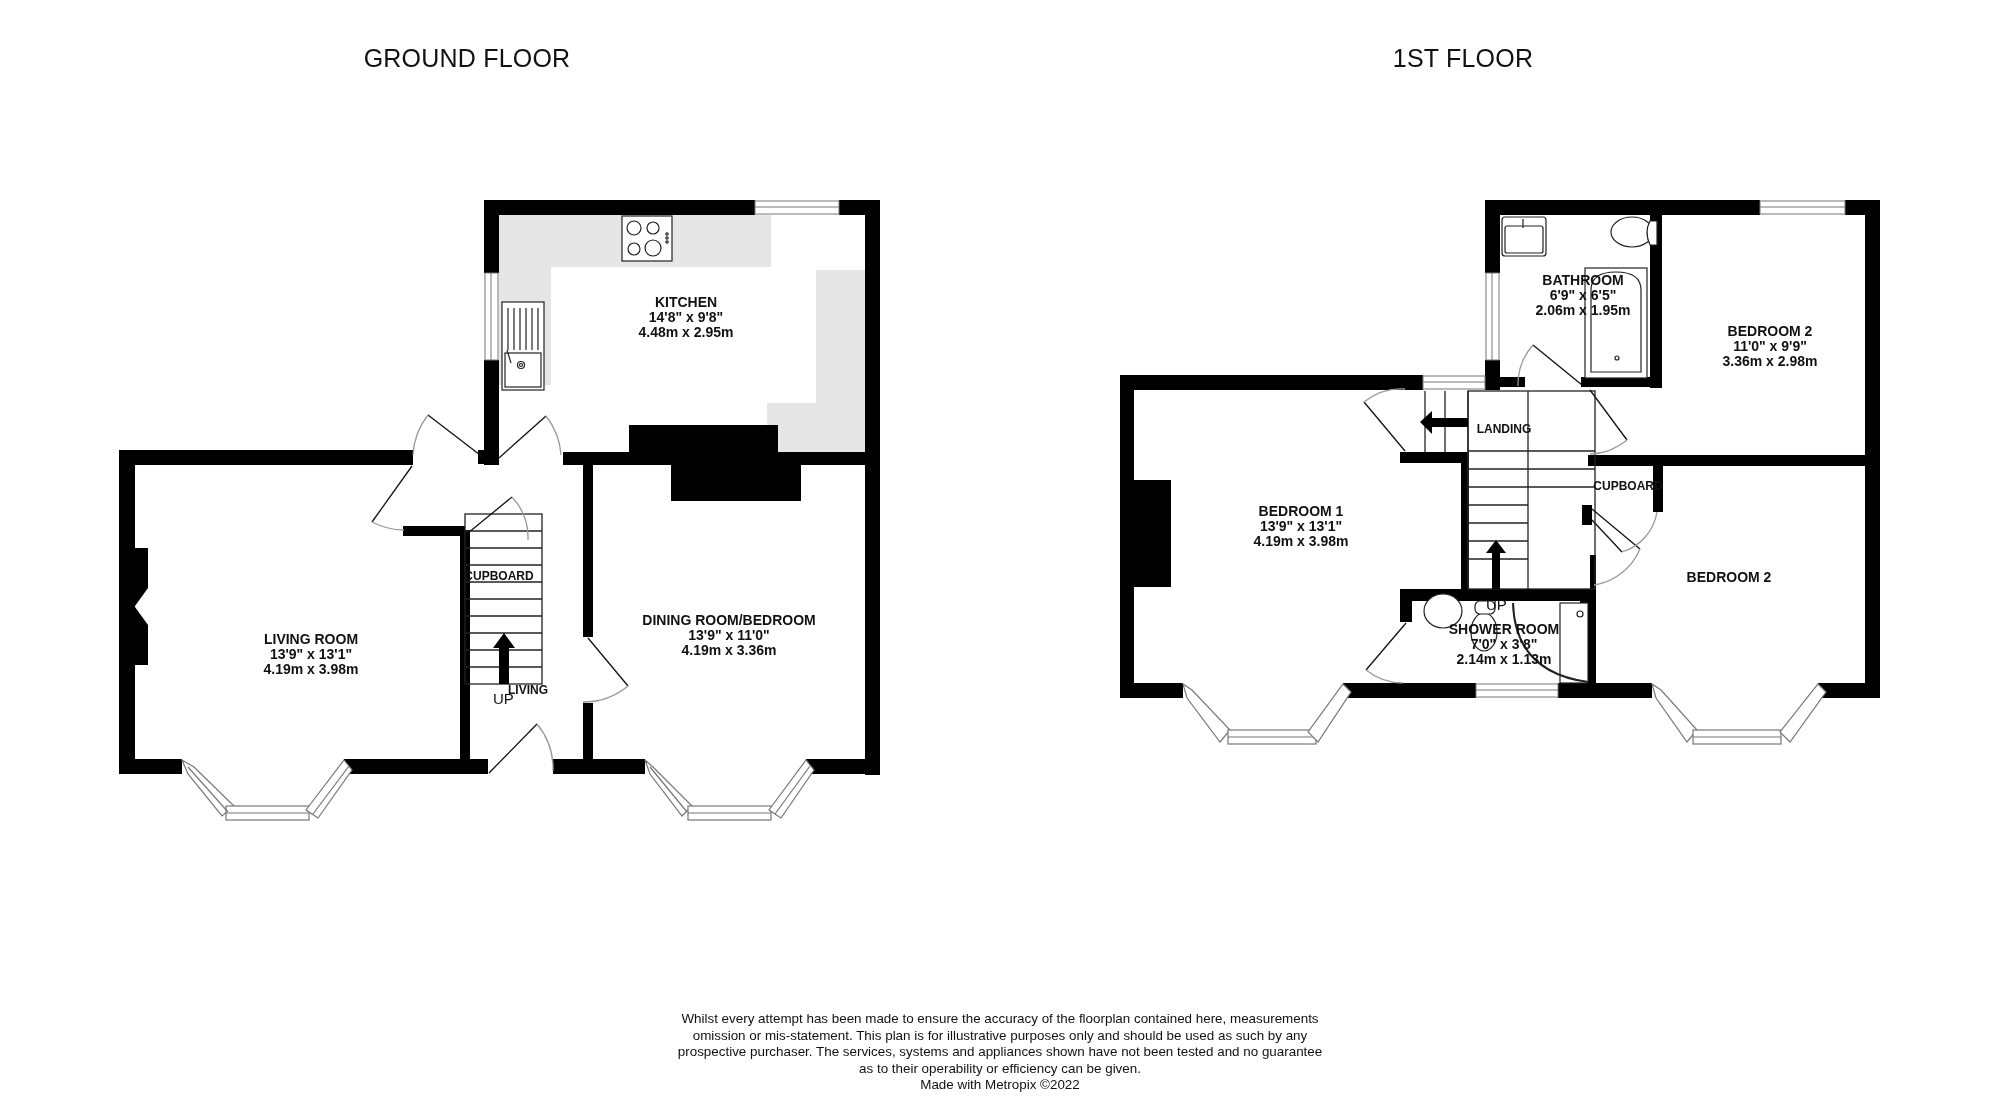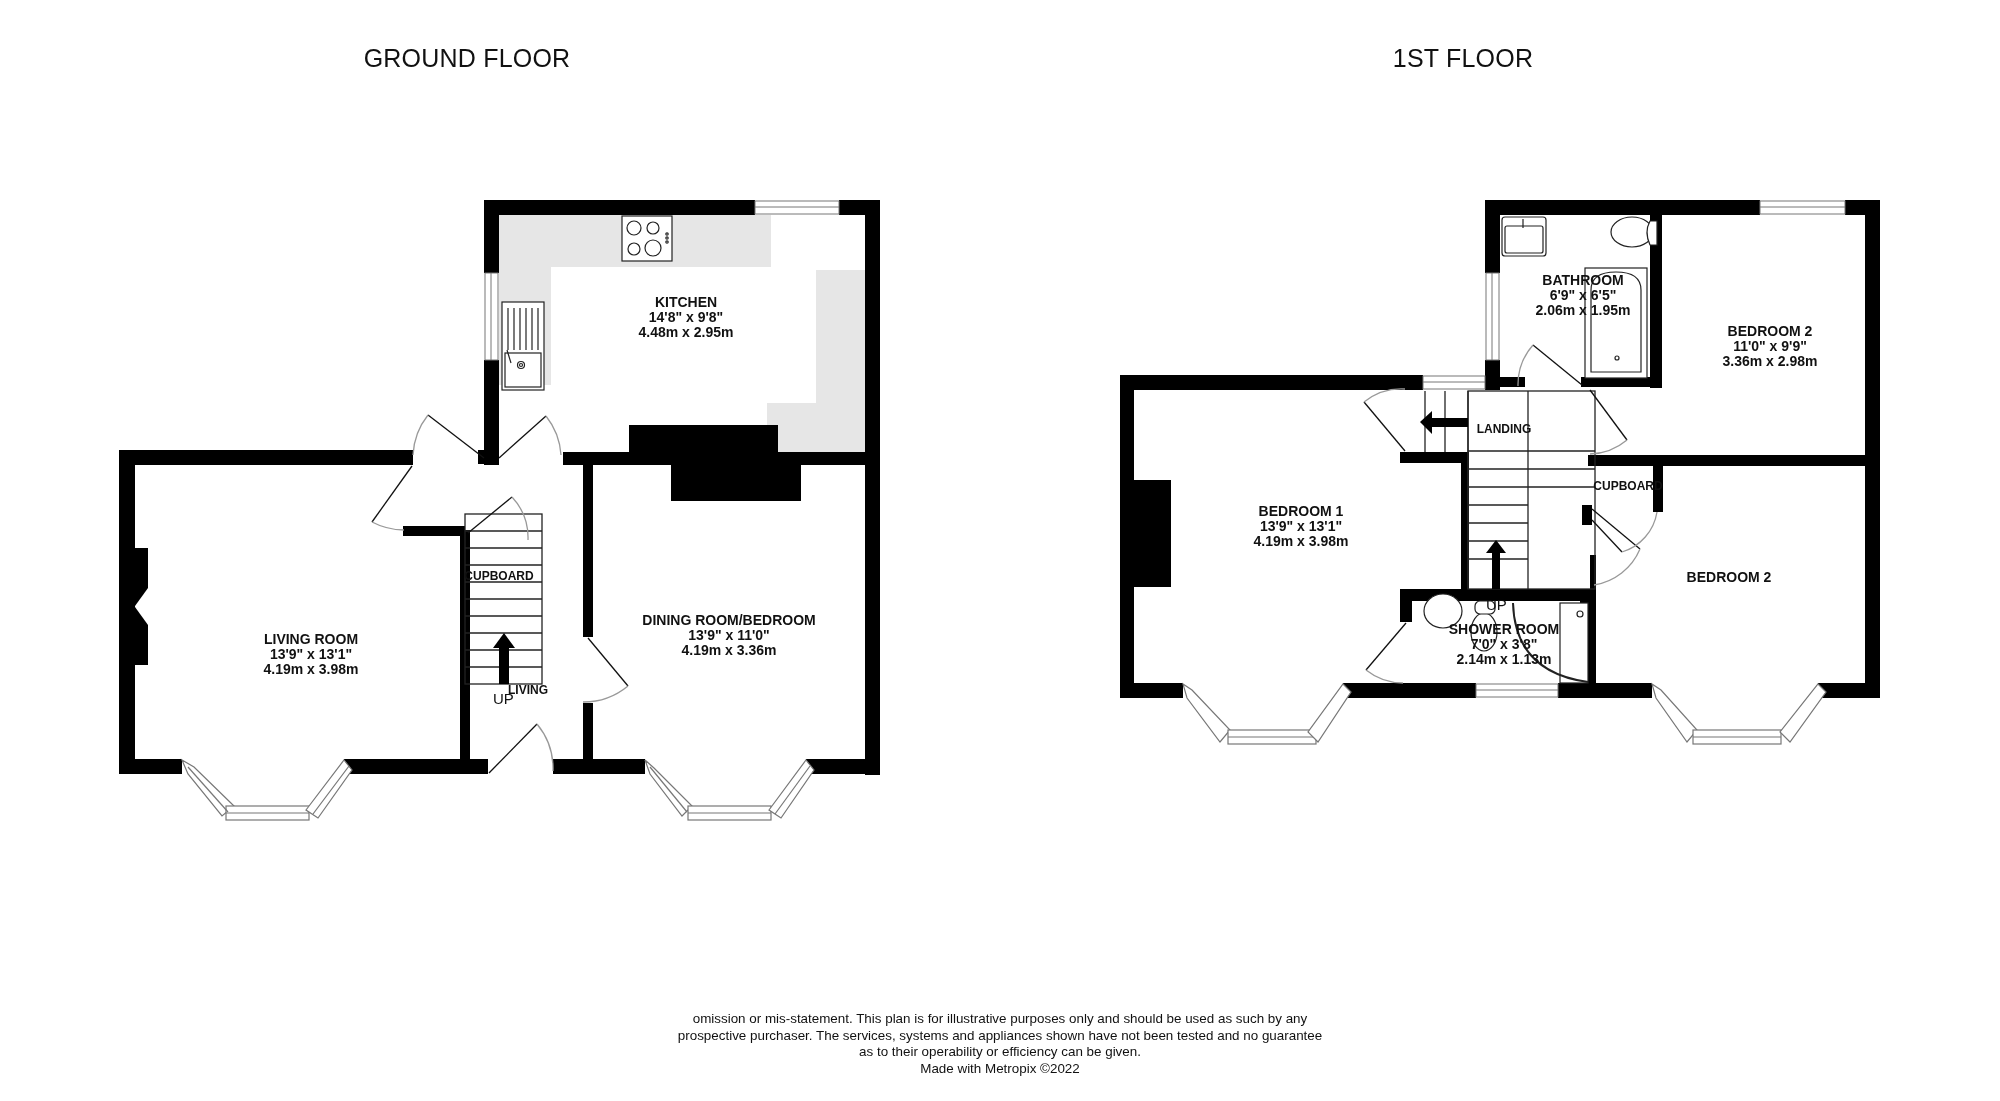--- a/index.html
+++ b/index.html
@@ -305,17 +305,18 @@
   <span class="rdim">2.14m  x 1.13m</span>
 </div>
 <div class="room-label" style="left:1729px;top:570px;">
   <span class="rname">BEDROOM 2</span>
 </div>
 <div class="tag" style="left:1504px;top:422px;">LANDING</div>
 <div class="tag" style="left:1628px;top:479px;">CUPBOARD</div>
 <div class="up-tag" style="left:1486px;top:596px;">UP</div>
 
 <div class="disclaimer">
+  <span>Whilst every attempt has been made to ensure the accuracy of the floorplan contained here, measurements</span>
   <span>omission or mis-statement. This plan is for illustrative purposes only and should be used as such by any</span>
   <span>prospective purchaser. The services, systems and appliances shown have not been tested and no guarantee</span>
   <span>as to their operability or efficiency can be given.</span>
   <span>Made with Metropix ©2022</span>
 </div>
 
 </body></html>

